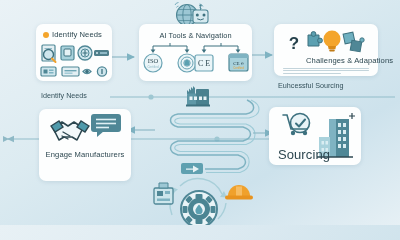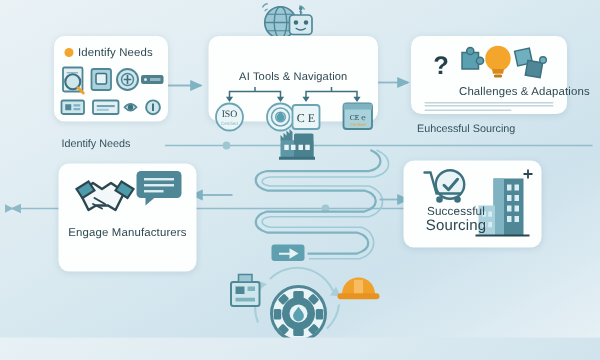--- a/index.html
+++ b/index.html
@@ -201,21 +201,21 @@
       <circle cx="51" cy="30.5" r="1.8" fill="#3d717f"></circle>
     </g>
     <g>
       <circle cx="66" cy="30.5" r="4.6" fill="#cfe6ed" stroke="#4f8796" stroke-width="1.3"></circle>
       <path d="M66,28 l0,5" stroke="#3d717f" stroke-width="1.3"></path>
     </g>
   </svg>
 </div>
 
 <div class="card" style="left:139px;top:24px;width:113px;height:57px;">
-  <div class="card-title" style="padding-top:22px;">AI Tools &amp; Navigation</div>
+  <div class="card-title" style="padding-top:7px;">AI Tools &amp; Navigation</div>
   <svg width="113" height="40" viewBox="0 0 113 40" style="margin-top:1px;">
     <g stroke="#3d717f" stroke-width="1" fill="none">
       <path d="M31,2 L31,5 M31,5 L14,5 L14,9 M31,5 L48,5 L48,9"></path>
       <path d="M82,2 L82,5 M82,5 L65,5 L65,9 M82,5 L99,5 L99,9"></path>
     </g>
     <g fill="#3d717f">
       <path d="M11.6,8.5 L16.4,8.5 L14,12 z"></path>
       <path d="M45.6,8.5 L50.4,8.5 L48,12 z"></path>
       <path d="M62.6,8.5 L67.4,8.5 L65,12 z"></path>
       <path d="M96.6,8.5 L101.4,8.5 L99,12 z"></path>
@@ -316,19 +316,18 @@
         <rect x="52.5" y="34" width="2.5" height="3.5"></rect>
           <rect x="56.5" y="34" width="2.5" height="3.5"></rect>
         <rect x="52.5" y="41" width="2.5" height="3.5"></rect>
           <rect x="56.5" y="41" width="2.5" height="3.5"></rect>
       </g>
       <line x1="48" y1="50" x2="84" y2="50" stroke="#2d4750" stroke-width="1.4"></line>
     </g>
     <path d="M83,6 l0,6 M80,9 l6,0" stroke="#2d4750" stroke-width="1.2"></path>
   </svg>
   <div style="position:absolute;left:8px;top:29px;width:54px;text-align:center;line-height:1.18;">
-    <div class="card-title" style="font-size:7.8px;">Successful</div>
-    <div class="card-title" style="font-size:10px;">Sourcing</div>
+    <div class="card-title" style="font-size:13px;margin-top:11px;">Sourcing</div>
   </div>
 </div>
 
 <div class="lbl" style="left:41px;top:91px;">Identify Needs</div>
 <div class="lbl" style="left:278px;top:81px;">Euhcessful Sourcing</div>
 
 </body></html>

